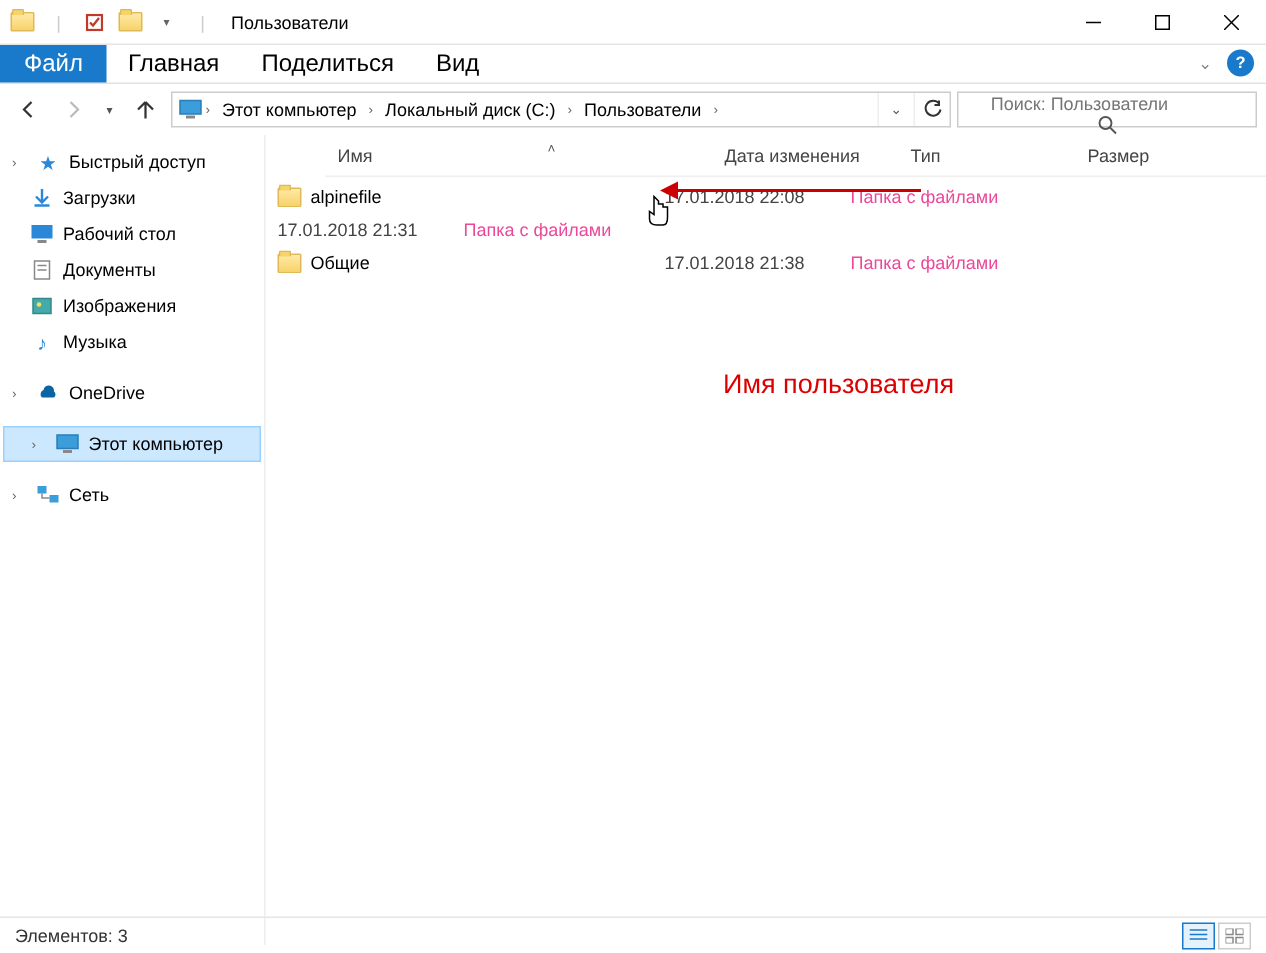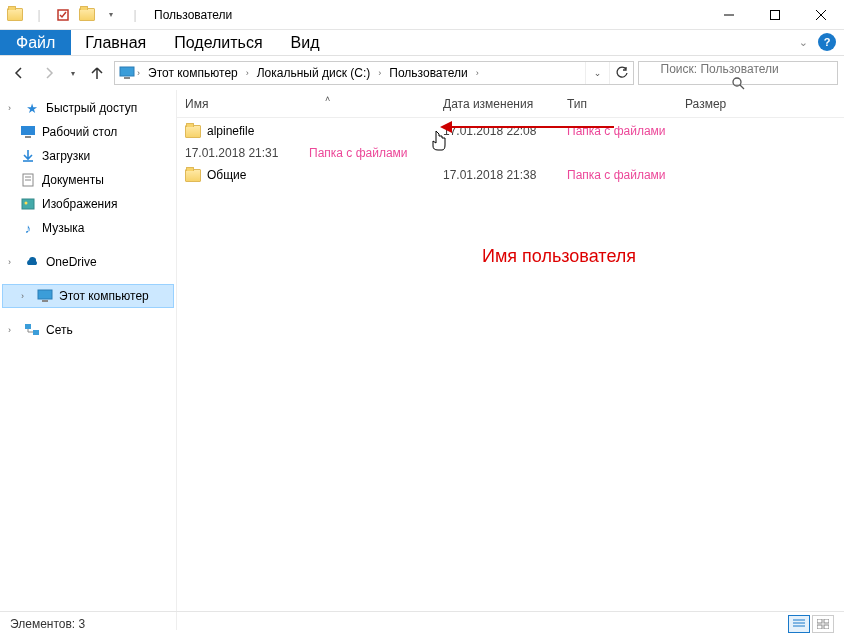--- a/index.html
+++ b/index.html
@@ -35,21 +35,21 @@
   .content { display: flex; height: 540px; }
   .sidebar { width: 177px; border-right: 1px solid #eee; padding-top: 6px; }
   .sidebar .item { height: 24px; display: flex; align-items: center; padding-left: 20px; gap: 6px; font-size: 12px; }
   .sidebar .item.head { padding-left: 8px; }
   .sidebar .item.head .chev { width: 10px; font-size: 9px; color: #666; display: inline-block; }
   .sidebar .item.sel { background: #cce8ff; border: 1px solid #99d1ff; margin: 0 2px; padding-left: 18px; }
   .sidebar .gap { height: 10px; }
   .sbicon { width: 16px; height: 16px; display: inline-flex; align-items: center; justify-content: center; font-size: 13px; }
 
   .main { flex: 1; position: relative; }
-  .colhead { height: 28px; display: flex; align-items: center; border-bottom: 1px solid #eee; padding-left: 8px; }
+  .colhead { height: 28px; display: flex; align-items: center; border-bottom: 1px solid #eee; padding-left: 8px; margin-left: 40px; }
   .colhead .col { font-size: 12px; color: #444; position: relative; }
   .colhead .col.c1 { width: 258px; }
   .colhead .col.c2 { width: 124px; }
   .colhead .col.c3 { width: 118px; }
   .colhead .col.c4 { width: 90px; }
   .colhead .sortarr { position: absolute; left: 140px; top: -3px; font-size: 9px; color: #555; }
 
   .rows { padding-top: 2px; }
   .row { height: 22px; display: flex; align-items: center; padding-left: 8px; font-size: 12px; }
   .row .fcol1 { width: 258px; display: flex; align-items: center; gap: 6px; }
@@ -180,35 +180,35 @@
 <div class="content">
 
   <div class="sidebar">
     <div class="item head">
       <span class="chev">›</span>
       <span class="sbicon" style="color:#2b88d8;">★</span>
       <span>Быстрый доступ</span>
     </div>
     <div class="item">
         <span class="sbicon">
+          <svg width="14" height="14">
+            <path d="M7 1 L7 9 M3 6 L7 10 L11 6" stroke="#2b88d8" stroke-width="1.6" fill="none"></path>
+            <line x1="2" y1="12" x2="12" y2="12" stroke="#2b88d8" stroke-width="1.6"></line>
+          </svg>
+        </span>
+        <span>Загрузки</span>
+      </div>
+    <div class="item">
+        <span class="sbicon">
           <svg width="16" height="14">
             <rect x="1" y="1" width="14" height="9" fill="#2b88d8"></rect>
             <rect x="5" y="11" width="6" height="2" fill="#888"></rect>
           </svg>
         </span>
         <span>Рабочий стол</span>
-      </div>
-    <div class="item">
-        <span class="sbicon">
-          <svg width="14" height="14">
-            <path d="M7 1 L7 9 M3 6 L7 10 L11 6" stroke="#2b88d8" stroke-width="1.6" fill="none"></path>
-            <line x1="2" y1="12" x2="12" y2="12" stroke="#2b88d8" stroke-width="1.6"></line>
-          </svg>
-        </span>
-        <span>Загрузки</span>
       </div>
     <div class="item">
         <span class="sbicon">
           <svg width="14" height="14">
             <rect x="2" y="1" width="10" height="12" fill="#fff" stroke="#888"></rect>
             <line x1="4" y1="4" x2="10" y2="4" stroke="#888"></line>
             <line x1="4" y1="7" x2="10" y2="7" stroke="#888"></line>
           </svg>
         </span>
         <span>Документы</span>

